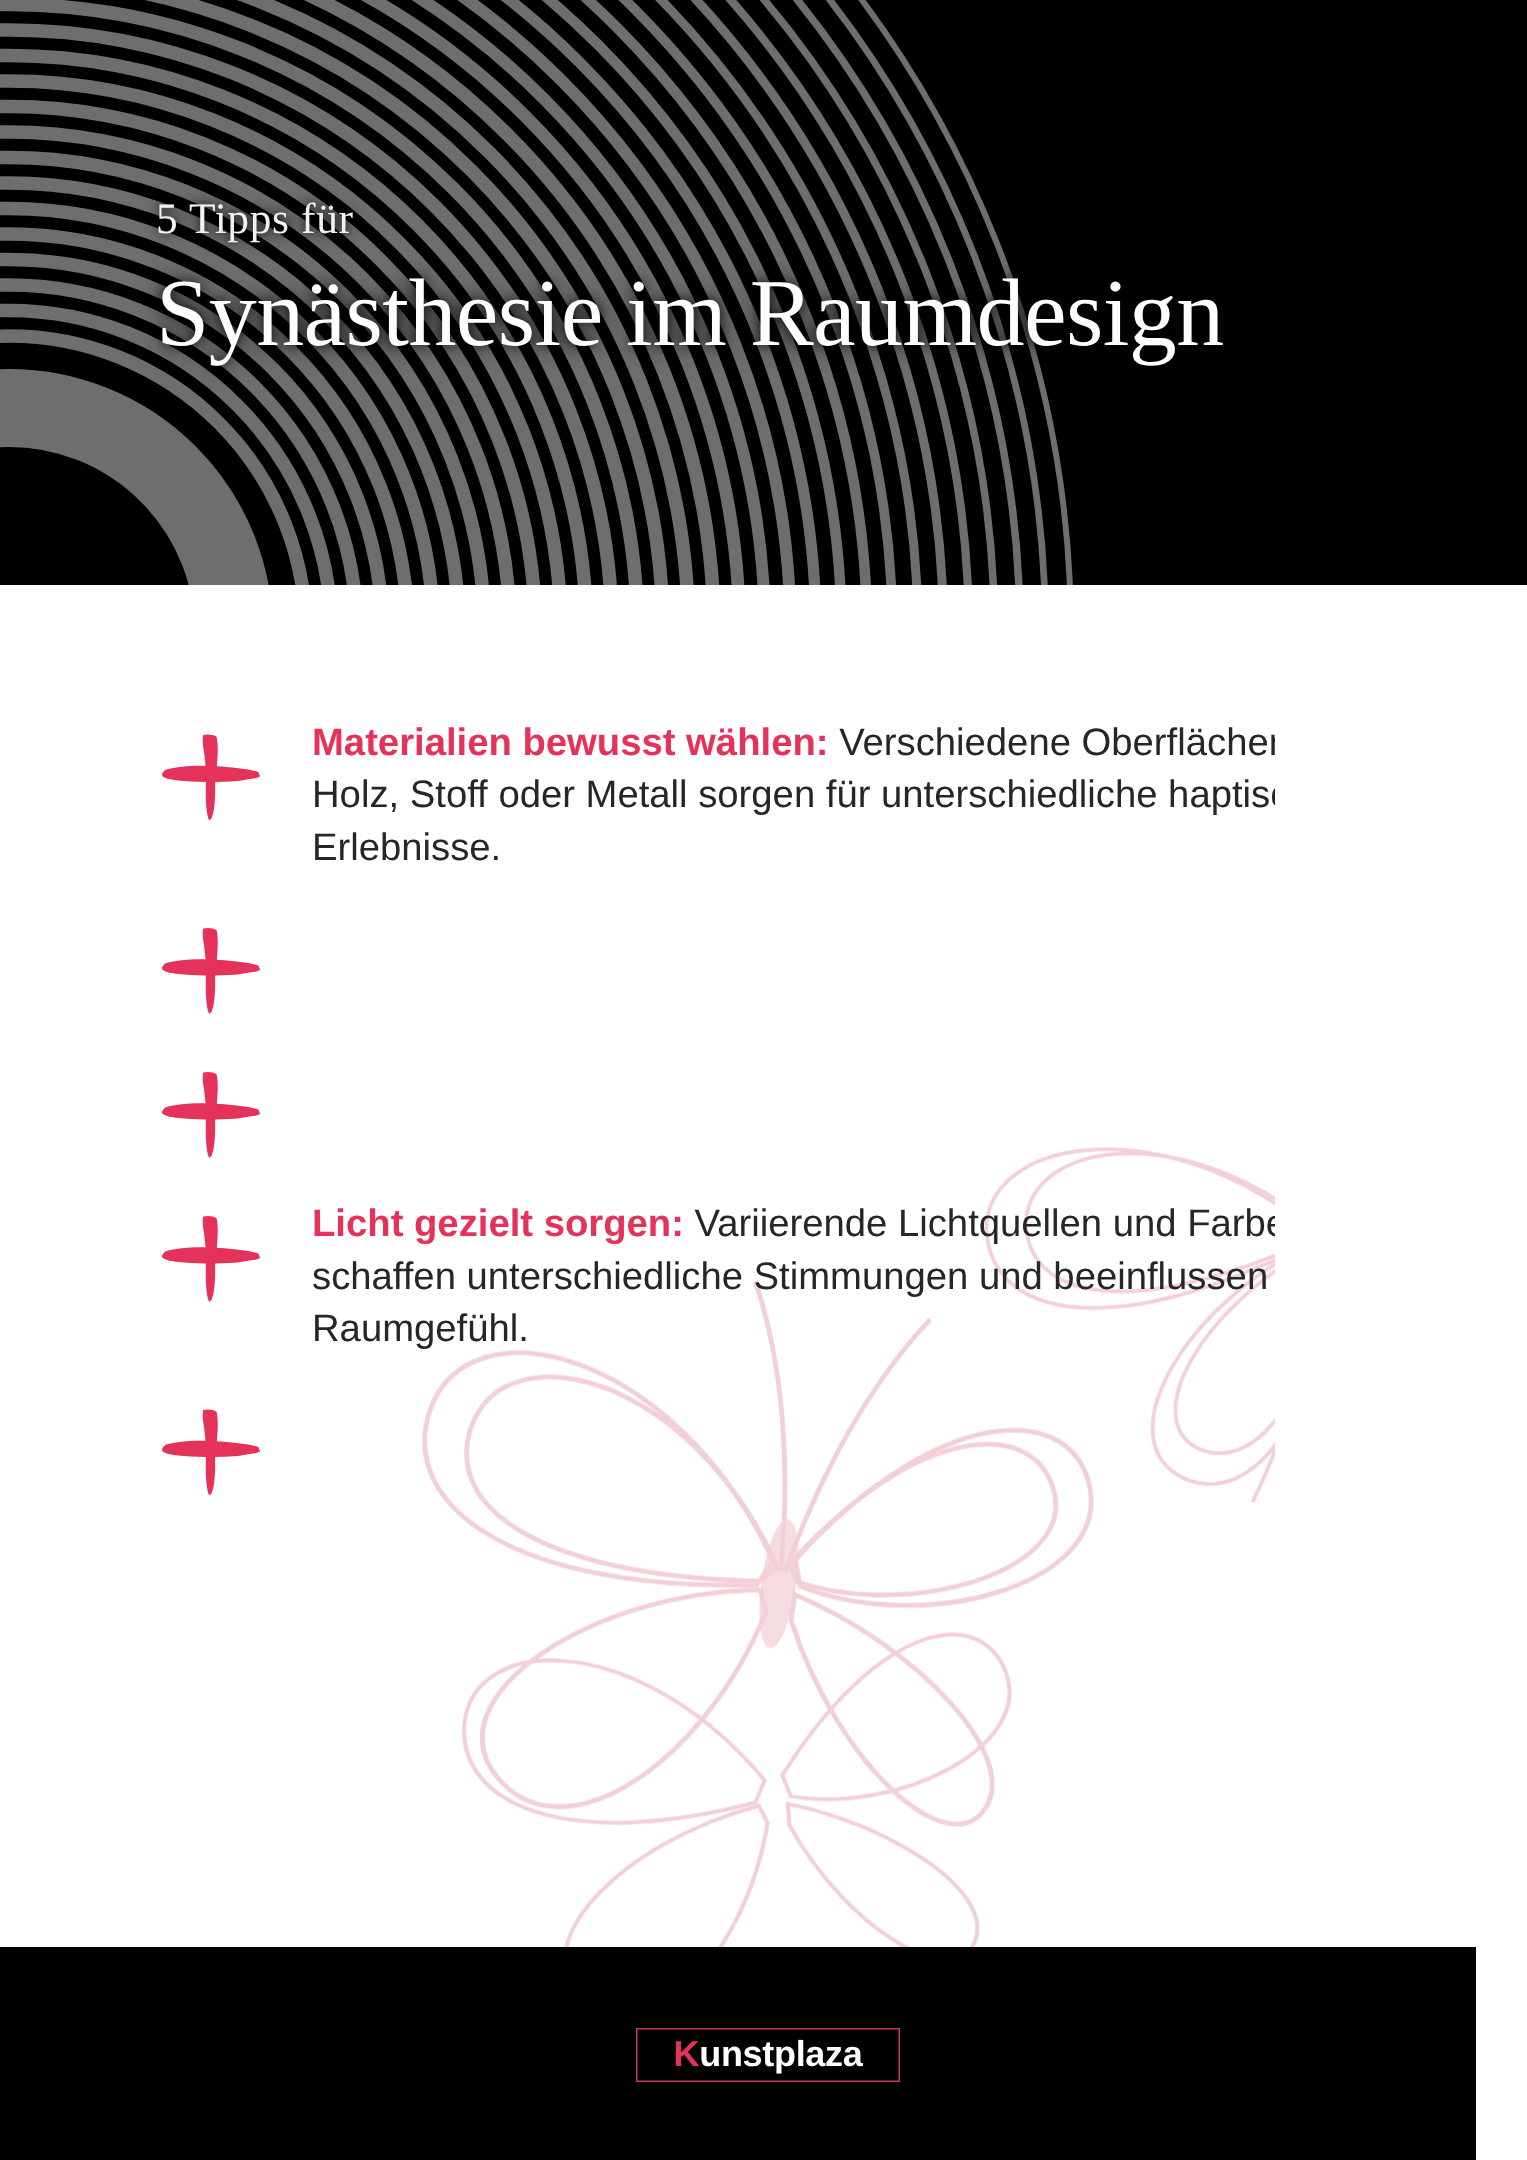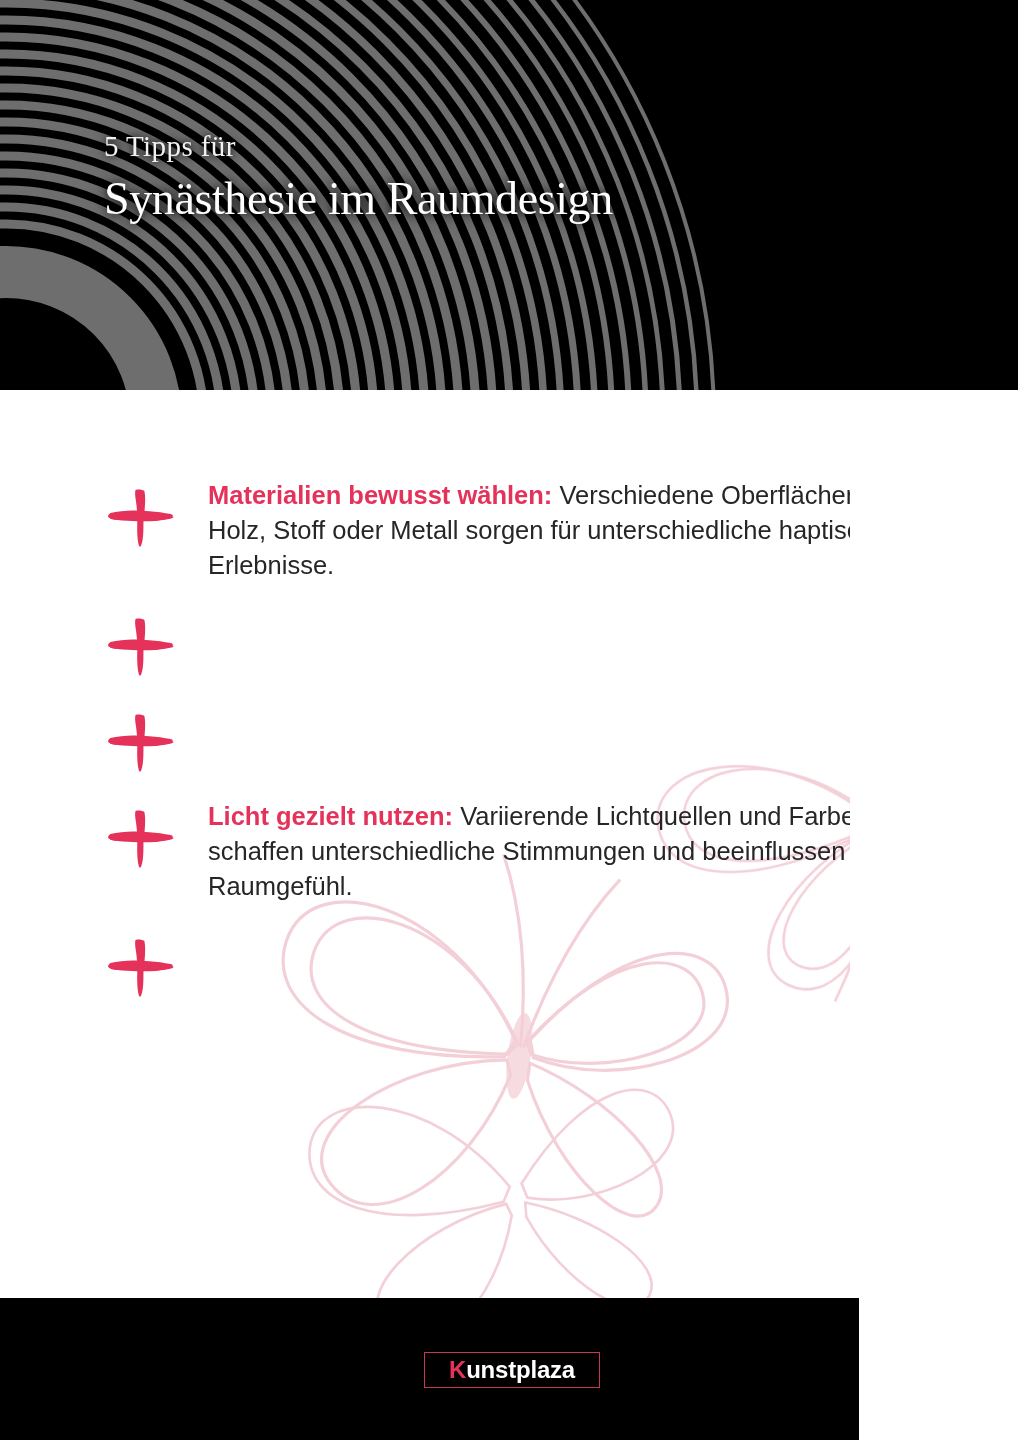--- a/index.html
+++ b/index.html
@@ -49,21 +49,21 @@
     font-size:29px;
     line-height:1.0;
     color:#f2f2f2;
     letter-spacing:0.4px;
     white-space:nowrap;
     text-shadow:0 0 6px rgba(0,0,0,0.85), 0 0 14px rgba(0,0,0,0.7);
   }
 
   .headline {
     font-family:"Liberation Serif", serif;
-    font-size:46px;
+    font-size:64px;
     line-height:1.05;
     color:#ffffff;
     margin-top:14px;
     letter-spacing:-0.4px;
     white-space:nowrap;
     text-shadow:0 0 8px rgba(0,0,0,0.9), 0 0 18px rgba(0,0,0,0.75);
   }
 
   
   .body-area {
@@ -122,21 +122,21 @@
 
   .tip-title {
     font-weight:bold;
     color:#E5325A;
   }
 
   
   .footer {
     position:absolute;
     left:0; top:1298px;
-    width:859px;
+    width:984px;
     height:142px;
     background:#000000;
   }
 
   .logo-box {
     position:absolute;
     left:424px;
     top:54px;
     width:176px;
     height:36px;
@@ -346,21 +346,21 @@
                        C3.4 30.6 4.2 28.8 6.4 27.1 Z"></path>
               <path d="M44.8 30.2 C50.2 29.1 57.4 28.8 63.6 29.2 C66.3 29.4 68.4 29.9 69.3 30.8
                        C69.9 31.5 68.8 32.3 66.2 32.8 C60.4 33.9 51.6 33.9 45.6 33.2
                        C43.2 32.9 42.8 31.2 44.8 30.2 Z"></path>
               <path d="M8.6 29.8 C6.4 30.6 5.1 31.6 6.2 32.4 C7.6 33.4 11.4 33.8 14.6 33.6
                        C16.8 33.4 16.9 31.4 14.8 30.6 C12.9 29.9 10.4 29.3 8.6 29.8 Z"></path>
             </g>
           </svg>
         </span>
         <span class="tip-text">
-          <span class="tip-title">Licht gezielt nutzen:</span><span> Variierende Lichtquellen und Farben schaffen unterschiedliche Stimmungen und beeinflussen das Raumgefühl.</span>
+          <span class="tip-title">Licht gezielt sorgen:</span><span> Variierende Lichtquellen und Farben schaffen unterschiedliche Stimmungen und beeinflussen das Raumgefühl.</span>
         </span>
       </div>
 
       <div class="tip">
         <span class="tip-icon">
           <svg viewBox="0 0 74 64">
             <g fill="#E5325A">
               <path d="M31.5 4 C34.5 3.2 38.2 3.6 40.4 5.1 C41.6 10.4 41.2 17.9 40.6 24.3
                        C40.3 27.4 39.8 30.2 39.6 32.6 C39.3 36.8 39.6 42.4 39.2 47.9
                        C38.9 52.4 38.4 56.4 37.1 59.4 C36.4 60.9 35.4 61.1 34.9 59.6

